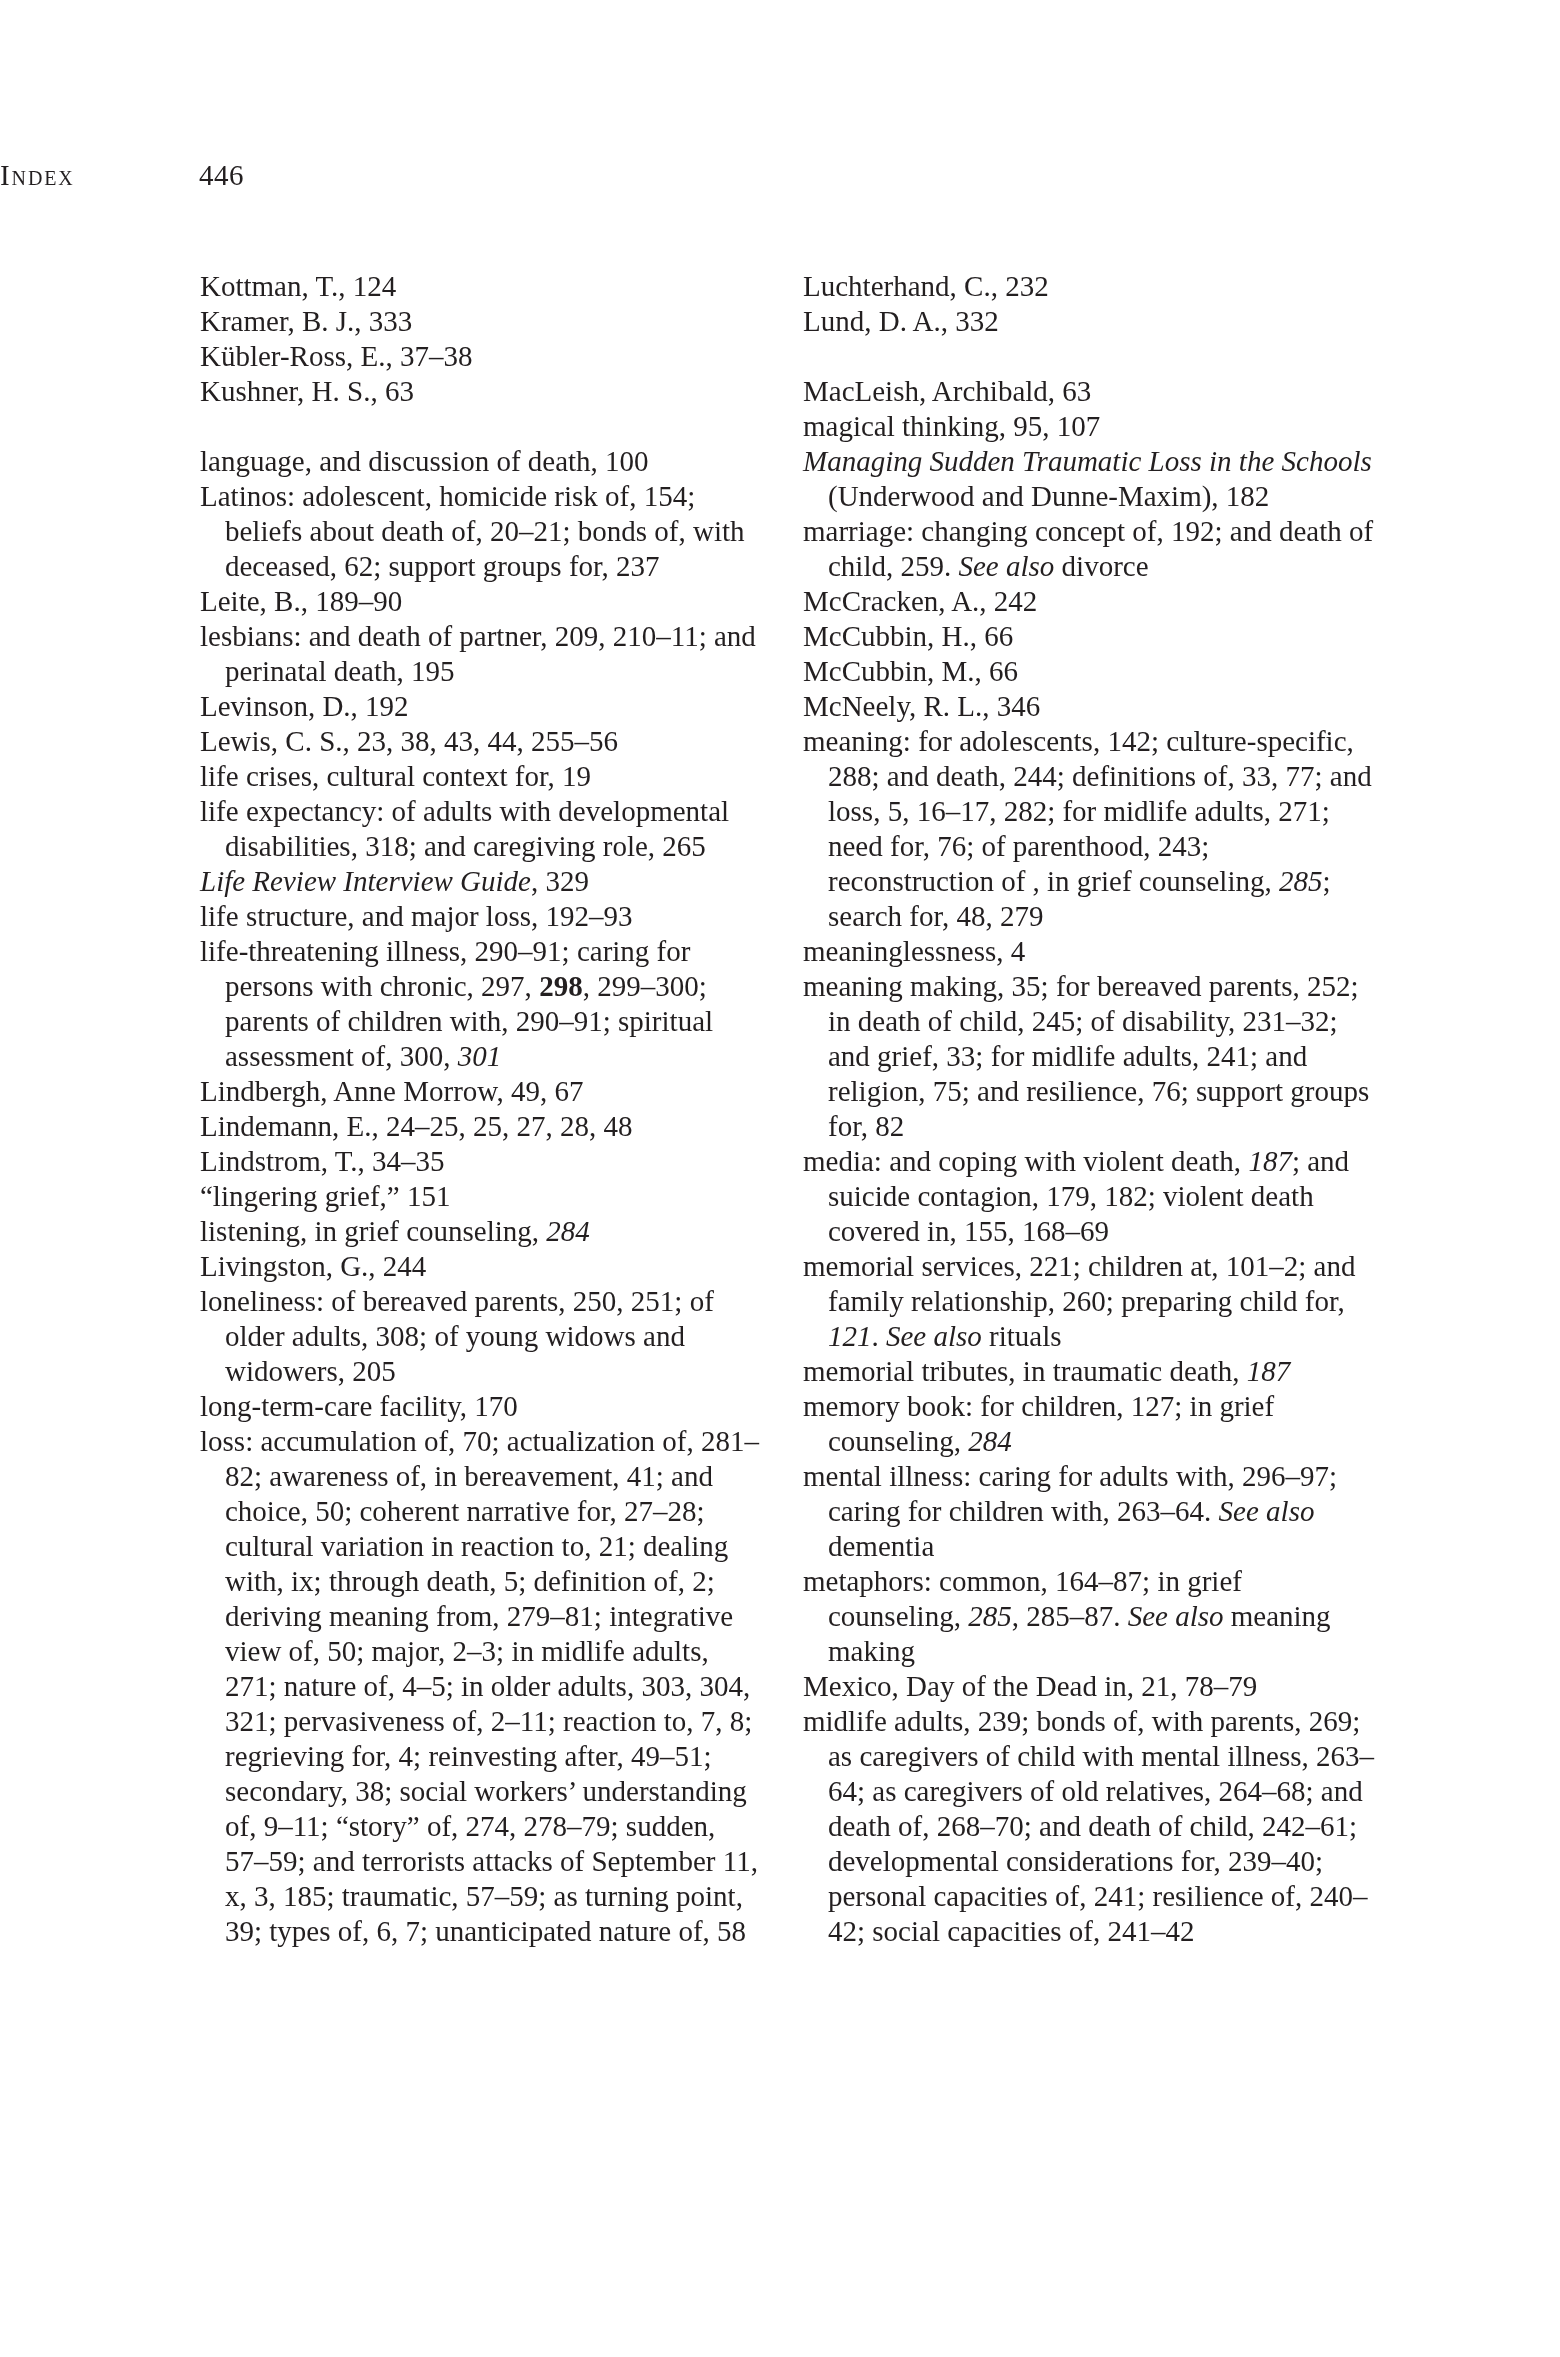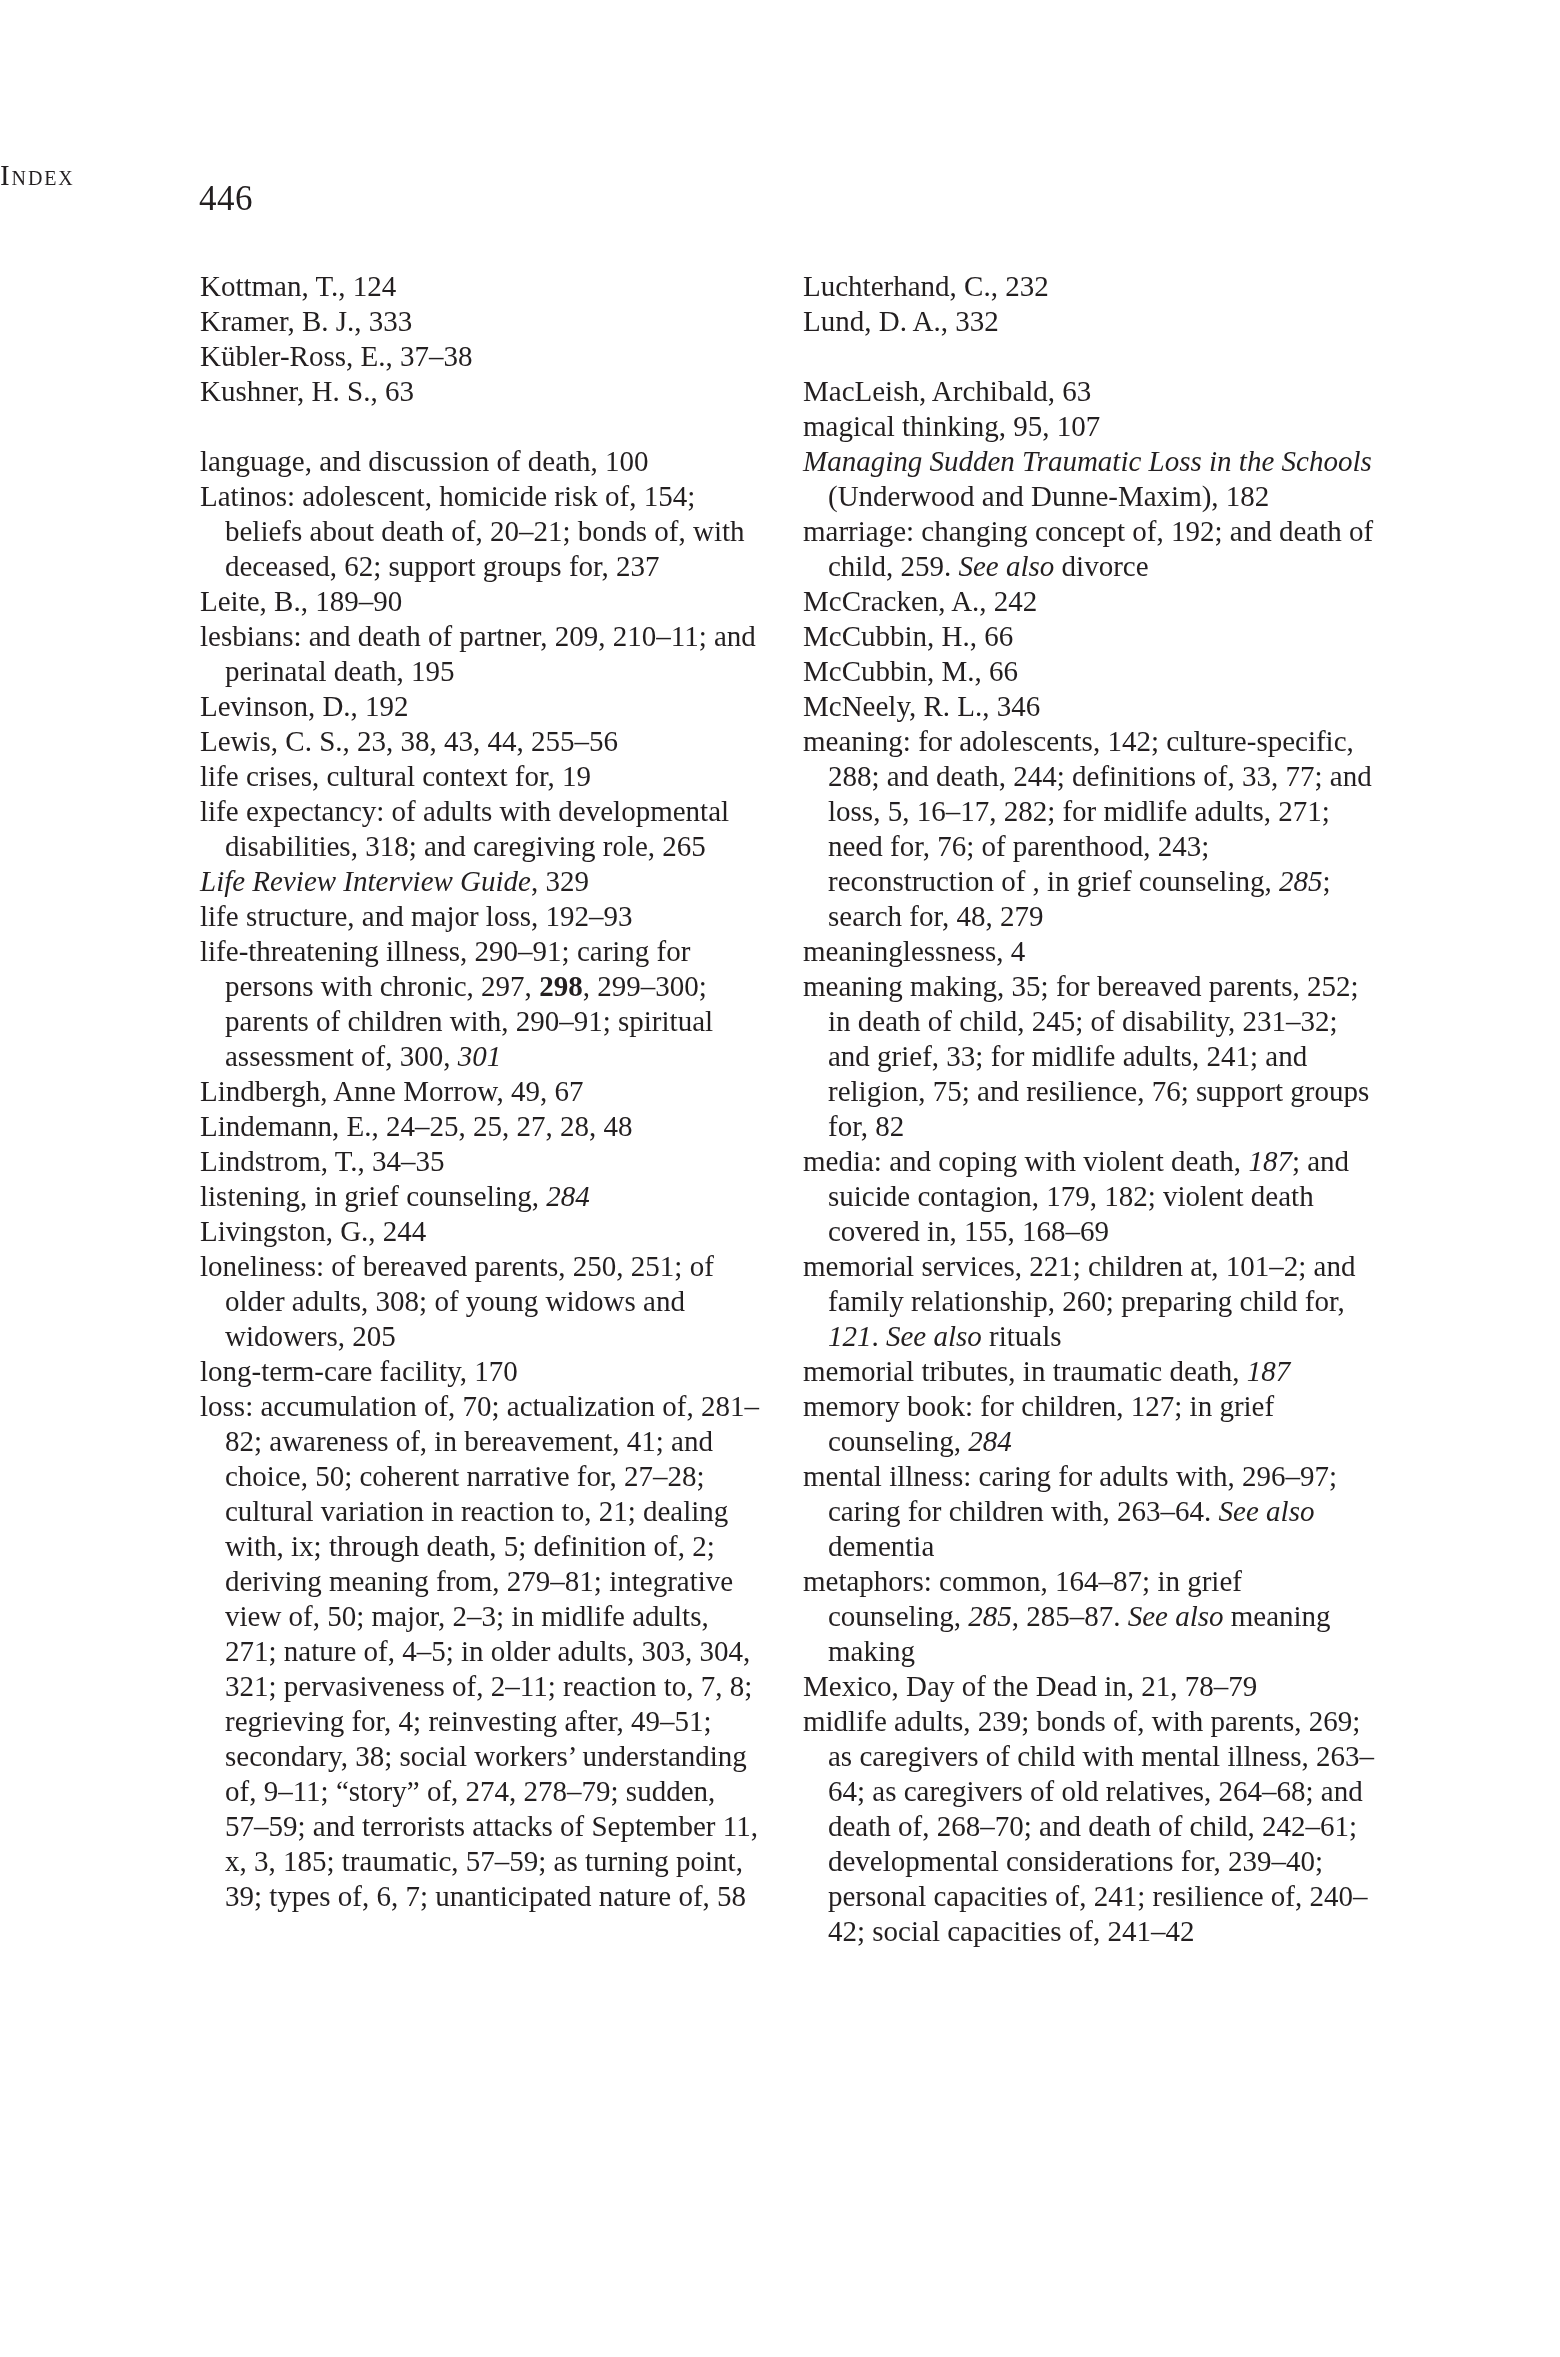--- a/index.html
+++ b/index.html
@@ -3,21 +3,21 @@
   <meta charset="utf-8">
   <style>
     html, body { margin: 0; padding: 0; background: #ffffff; }
     body {
       width: 1561px; height: 2357px; position: relative; overflow: hidden;
       font-family: "Liberation Serif", "DejaVu Serif", serif;
       color: #231f20;
     }
     .page-number {
       position: absolute; left: 199px; top: 159px;
-      font-size: 35px; letter-spacing: 0.5px; margin-top: 20px;
+      font-size: 29px; letter-spacing: 0.5px;
     }
     .running-head {
       position: absolute; left: 0; width: 1561px; top: 159px; text-align: left;
       font-size: 29px; font-variant: small-caps; letter-spacing: 1.9px;
     }
     .column {
       position: absolute; top: 269px; width: 562px;
       font-size: 29px; line-height: 35px;
     }
     .col-left { left: 200px; }
@@ -48,20 +48,21 @@
     <p class="entry"><span>Levinson, D., 192</span></p>
     <p class="entry"><span>Lewis, C. S., 23, 38, 43, 44, 255–56</span></p>
     <p class="entry"><span>life crises, cultural context for, 19</span></p>
     <p class="entry"><span>life expectancy: of adults with developmental disabilities, 318; and caregiving role, 265</span></p>
     <p class="entry"><span class="it">Life Review Interview Guide</span><span>, 329</span></p>
     <p class="entry"><span>life structure, and major loss, 192–93</span></p>
     <p class="entry"><span>life-threatening illness, 290–91; caring for persons with chronic, 297, </span><span class="bd">298</span><span>, 299–300; parents of children with, 290–91; spiritual assessment of, 300, </span><span class="it">301</span></p>
     <p class="entry"><span>Lindbergh, Anne Morrow, 49, 67</span></p>
     <p class="entry"><span>Lindemann, E., 24–25, 25, 27, 28, 48</span></p>
     <p class="entry"><span>Lindstrom, T., 34–35</span></p>
+    <p class="entry"><span>“lingering grief,” 151</span></p>
     <p class="entry"><span>listening, in grief counseling, </span><span class="it">284</span></p>
     <p class="entry"><span>Livingston, G., 244</span></p>
     <p class="entry"><span>loneliness: of bereaved parents, 250, 251; of older adults, 308; of young widows and widowers, 205</span></p>
     <p class="entry"><span>long-term-care facility, 170</span></p>
     <p class="entry"><span>loss: accumulation of, 70; actualization of, 281–82; awareness of, in bereavement, 41; and choice, 50; coherent narrative for, 27–28; cultural variation in reaction to, 21; dealing with, ix; through death, 5; definition of, 2; deriving meaning from, 279–81; integrative view of, 50; major, 2–3; in midlife adults, 271; nature of, 4–5; in older adults, 303, 304, 321; pervasiveness of, 2–11; reaction to, 7, 8; regrieving for, 4; reinvesting after, 49–51; secondary, 38; social workers’ understanding of, 9–11; “story” of, 274, 278–79; sudden, 57–59; and terrorists attacks of September 11, x, 3, 185; traumatic, 57–59; as turning point, 39; types of, 6, 7; unanticipated nature of, 58</span></p>
   </div>
 <div class="column col-right" id="col-right">
     <p class="entry"><span>Luchterhand, C., 232</span></p>
     <p class="entry"><span>Lund, D. A., 332</span></p>
     <div class="gap"></div>

